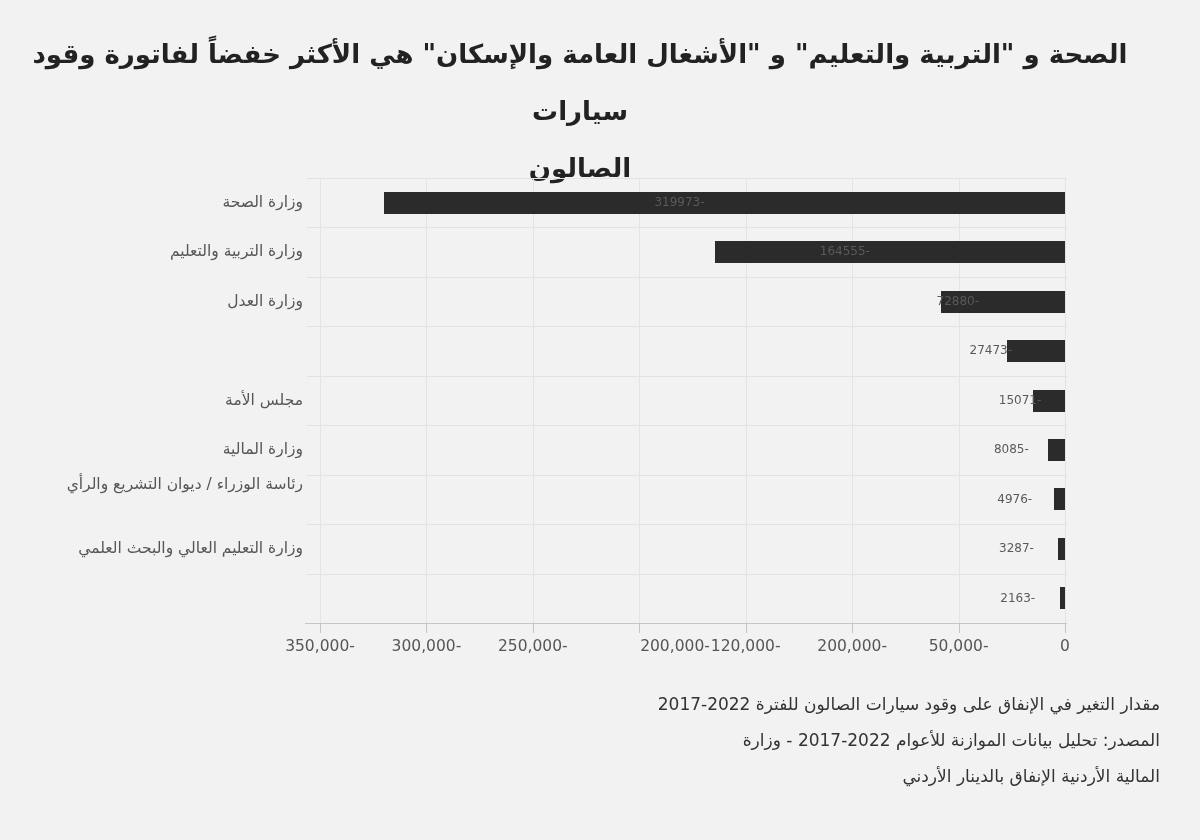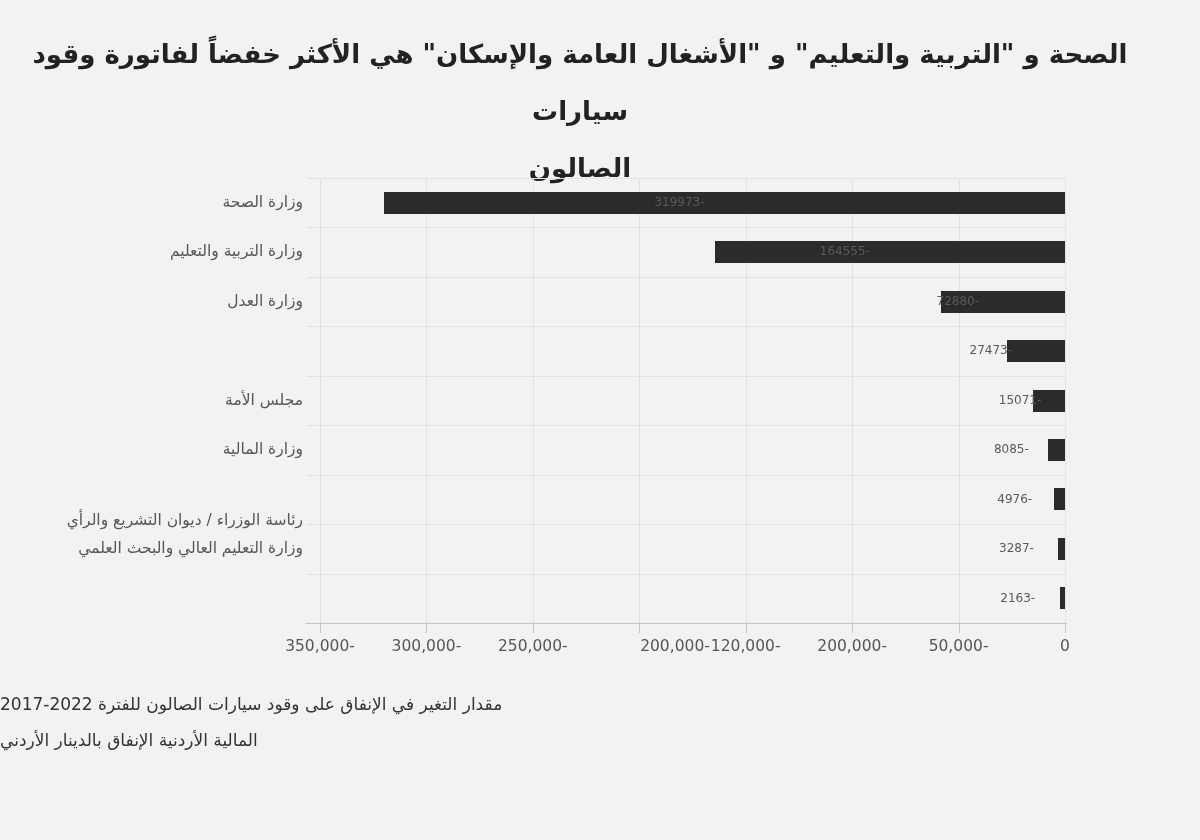--- a/index.html
+++ b/index.html
@@ -9,21 +9,21 @@
     font-family:"DejaVu Sans",sans-serif;
   }
   .page{position:relative;width:1200px;height:840px;}
   .title{
     position:absolute;top:26px;left:0;width:1160px;
     text-align:center;direction:rtl;
     font-size:26px;font-weight:bold;color:#222222;line-height:57px;
   }
   .caption{
     position:absolute;top:686px;left:0;width:1160px;
-    text-align:left;direction:rtl;
+    text-align:right;direction:rtl;
     font-size:17px;color:#333333;line-height:36px;
   }
   .chart{position:absolute;top:0;left:0;width:1200px;height:840px;}
   .rowline{position:absolute;left:307px;width:760px;height:1px;background:#e2e2e2;}
   .axisline{position:absolute;left:305px;width:762px;height:1px;background:#c5c5c5;}
   .vgrid{position:absolute;top:178px;height:445px;width:1px;background:#e3e3e3;}
   .tickmark{position:absolute;top:623px;height:10px;width:1px;background:#c5c5c5;}
   .xlab{
     position:absolute;top:634px;width:140px;margin-left:-70px;
     text-align:center;font-size:15.5px;color:#565656;line-height:24px;
@@ -93,28 +93,29 @@
       <div class="bar" style="top: 290.611px; right: 135px; width: 124.415px; background: rgb(43, 43, 43);"></div>
       <div class="val" dir="ltr" style="top: 276.889px; line-height: 49.4444px; right: 242.208px;">72880-</div>
       <div class="bar" style="top: 340.056px; right: 135px; width: 58.4782px; background: rgb(43, 43, 43);"></div>
       <div class="val" dir="ltr" style="top: 326.333px; line-height: 49.4444px; right: 209.239px;">27473-</div>
       <div class="cat" dir="rtl" style="top: 375.778px; height: 49.4444px; line-height: 49.4444px;">مجلس الأمة</div>
       <div class="bar" style="top: 389.5px; right: 135px; width: 32.0797px; background: rgb(43, 43, 43);"></div>
       <div class="val" dir="ltr" style="top: 375.778px; line-height: 49.4444px; right: 180px;">15071-</div>
       <div class="cat" dir="rtl" style="top: 425.222px; height: 49.4444px; line-height: 49.4444px;">وزارة المالية</div>
       <div class="bar" style="top: 438.944px; right: 135px; width: 17.2095px; background: rgb(43, 43, 43);"></div>
       <div class="val" dir="ltr" style="top: 425.222px; line-height: 49.4444px; right: 188.605px;">8085-</div>
-      <div class="cat" dir="rtl" style="top: 496px; height: 49.4444px; line-height: 49.4444px;">رئاسة الوزراء / ديوان التشريع والرأي</div>
+      <div class="cat" dir="rtl" style="top: 460px; height: 49.4444px; line-height: 49.4444px;">رئاسة الوزراء / ديوان التشريع والرأي</div>
       <div class="bar" style="top: 488.389px; right: 135px; width: 10.5918px; background: rgb(43, 43, 43);"></div>
       <div class="val" dir="ltr" style="top: 474.667px; line-height: 49.4444px; right: 185.296px;">4976-</div>
       <div class="cat" dir="rtl" style="top: 524.111px; height: 49.4444px; line-height: 49.4444px;">وزارة التعليم العالي والبحث العلمي</div>
       <div class="bar" style="top: 537.833px; right: 135px; width: 6.99661px; background: rgb(43, 43, 43);"></div>
       <div class="val" dir="ltr" style="top: 524.111px; line-height: 49.4444px; right: 183.498px;">3287-</div>
       <div class="bar" style="top: 587.278px; right: 135px; width: 4.6041px; background: rgb(43, 43, 43);"></div>
       <div class="val" dir="ltr" style="top: 573.556px; line-height: 49.4444px; right: 182.302px;">2163-</div>
     </div>
 
   <div class="caption">
     <div>مقدار التغير في الإنفاق على وقود سيارات الصالون للفترة 2022-2017</div>
+    <div>المصدر: تحليل بيانات الموازنة للأعوام 2022-2017 - وزارة</div>
     <div>المالية الأردنية الإنفاق بالدينار الأردني</div>
   </div>
 
 </div>
 
 </body></html>

